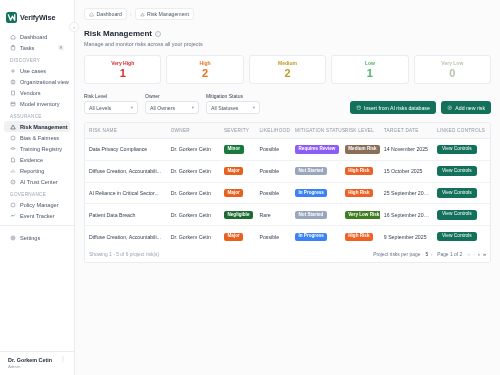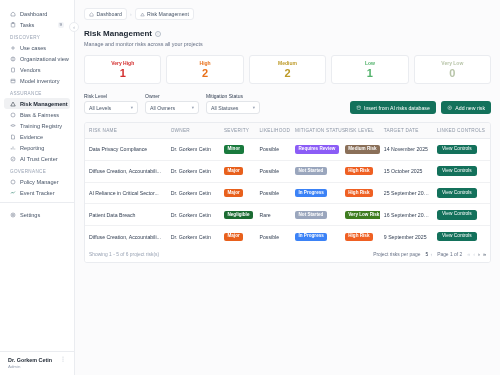--- a/index.html
+++ b/index.html
@@ -153,20 +153,28 @@
   .pg { font-size: 5.5px; color: #d0d5dd; line-height: 1; }
   .pg.on { color: #475467; }
 </style>
 </head>
 <body>
 
 <div id="app">
 
   <aside class="sidebar">
 
+    <div class="brand">
+      <span class="brand-mark">
+        <svg viewBox="0 0 12 12">
+            <path d="M2.5 3 L5 9 L7 4.5 L9.5 9 L9.5 3" stroke="#ffffff" stroke-width="1.4" fill="none" stroke-linecap="round" stroke-linejoin="round"></path>
+          </svg>
+      </span>
+      <span class="brand-name">VerifyWise</span>
+    </div>
 
     <div class="collapse-btn">
       <span>‹</span>
     </div>
 
     <div class="nav-scroll">
 
       <div class="nav-item">
         <span class="ico">
           <svg viewBox="0 0 12 12" fill="none" stroke="#667085" stroke-width="1">

